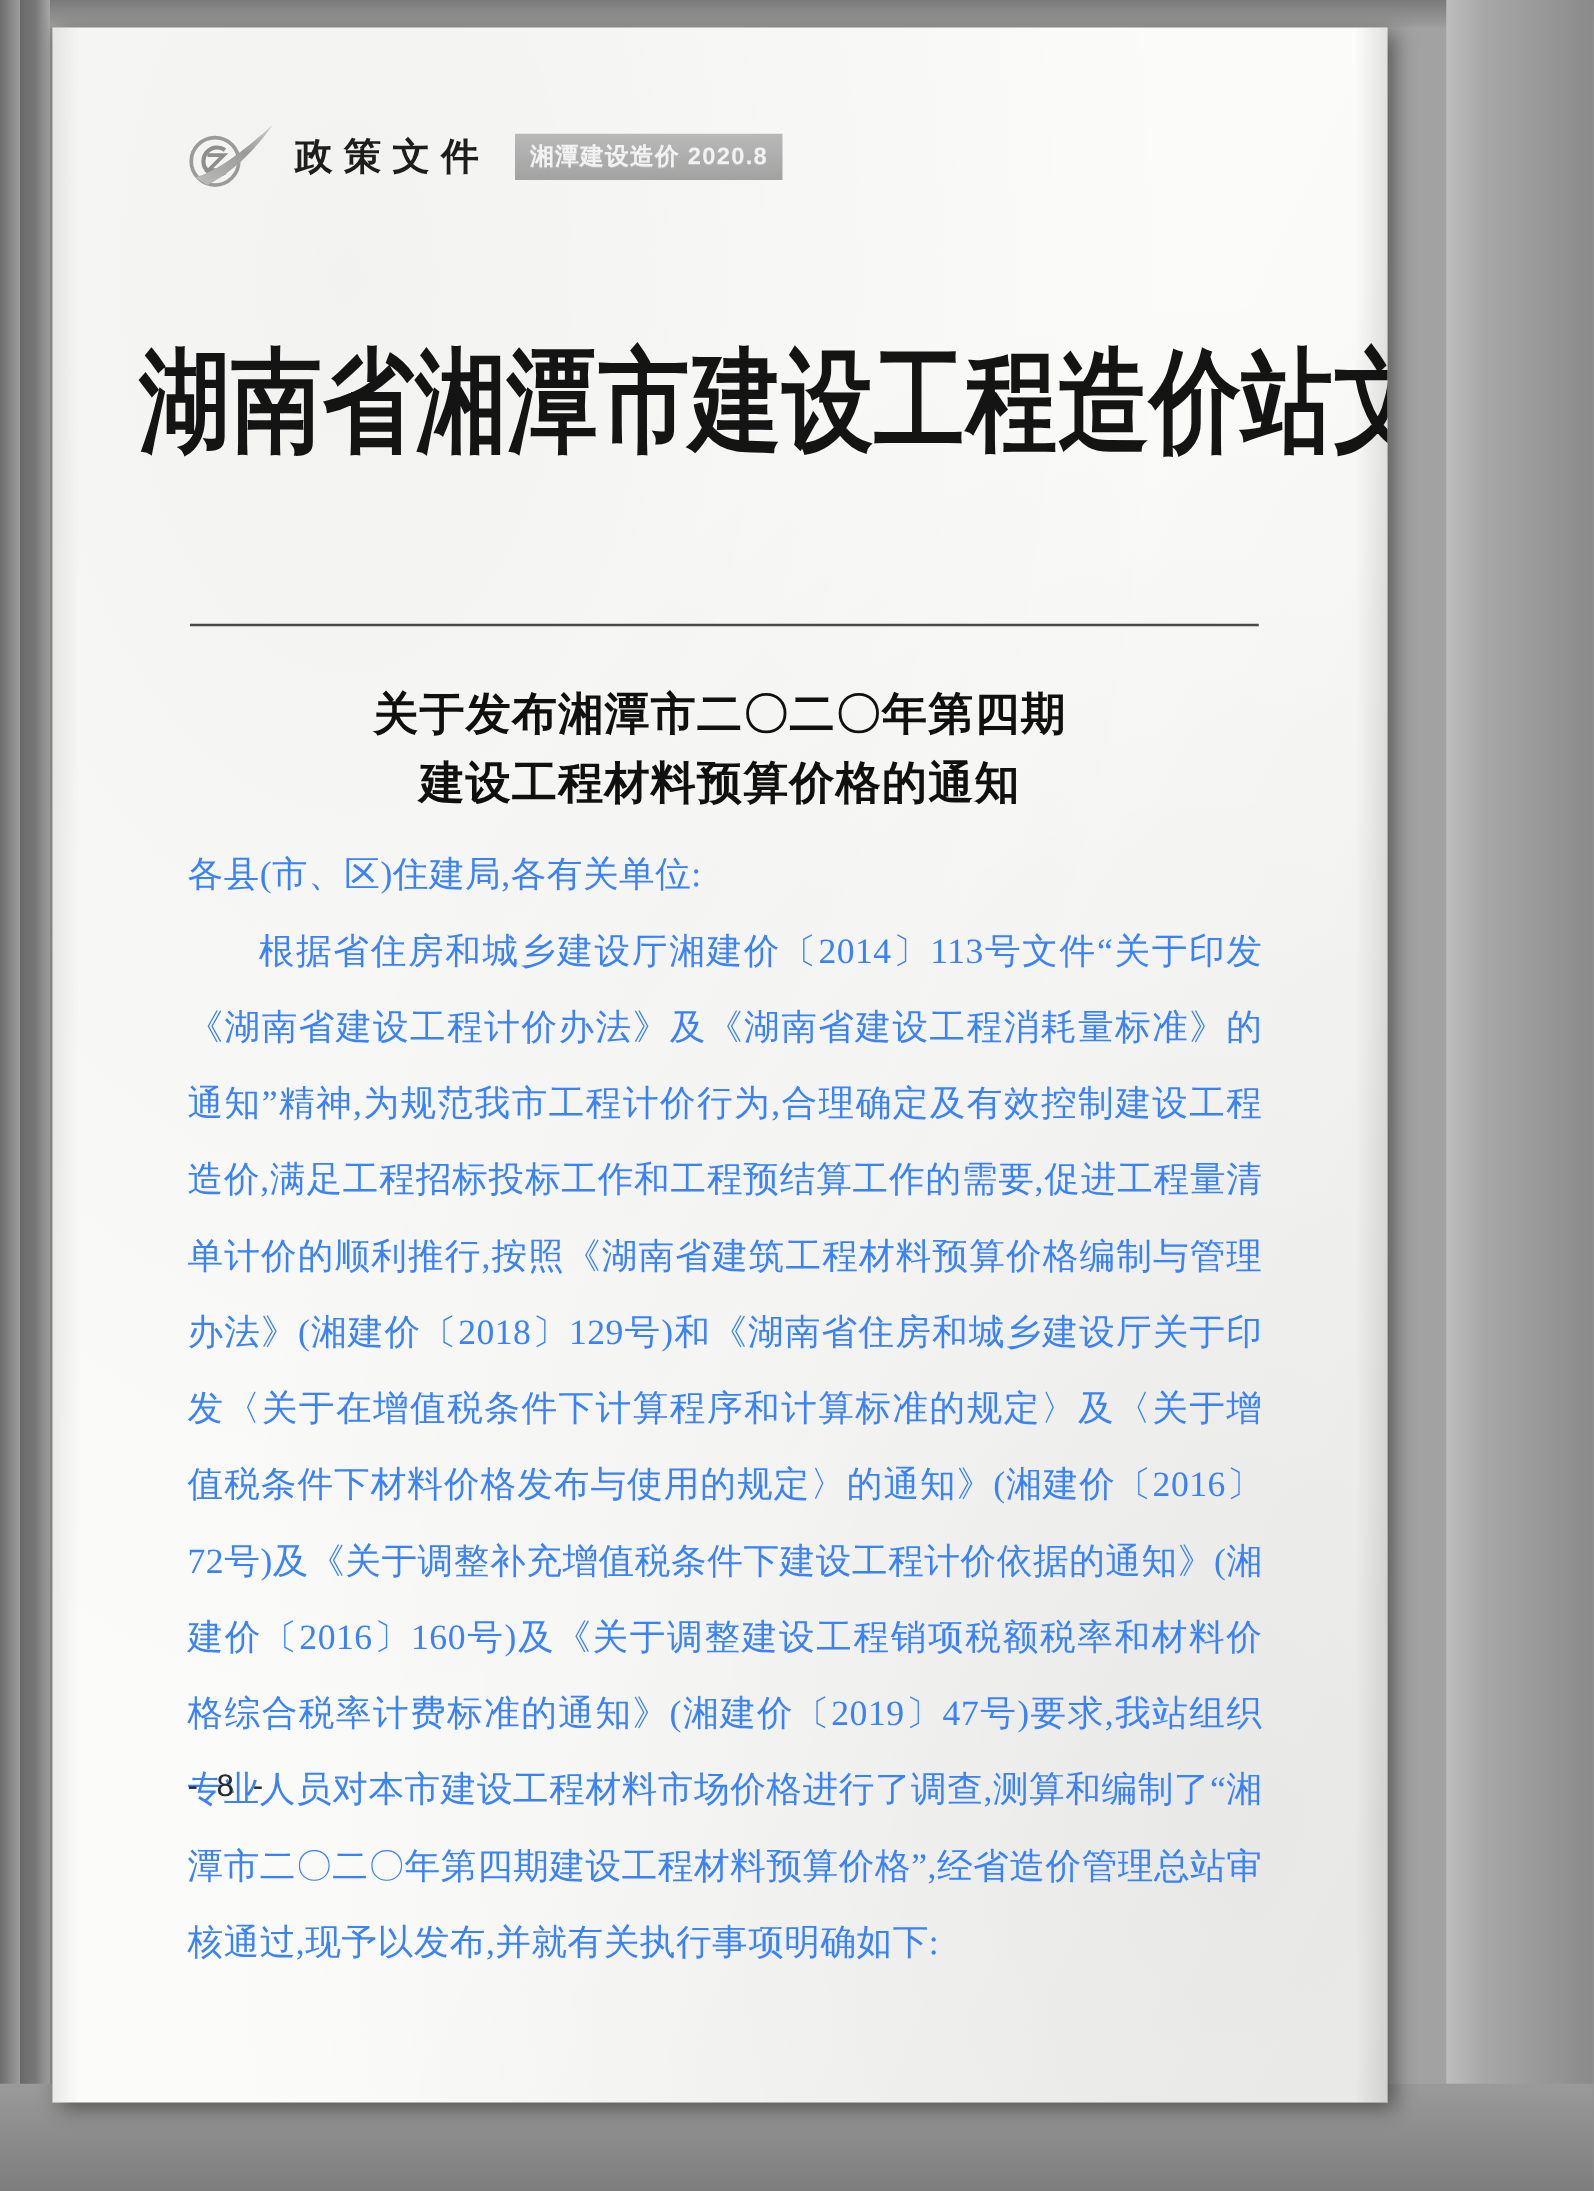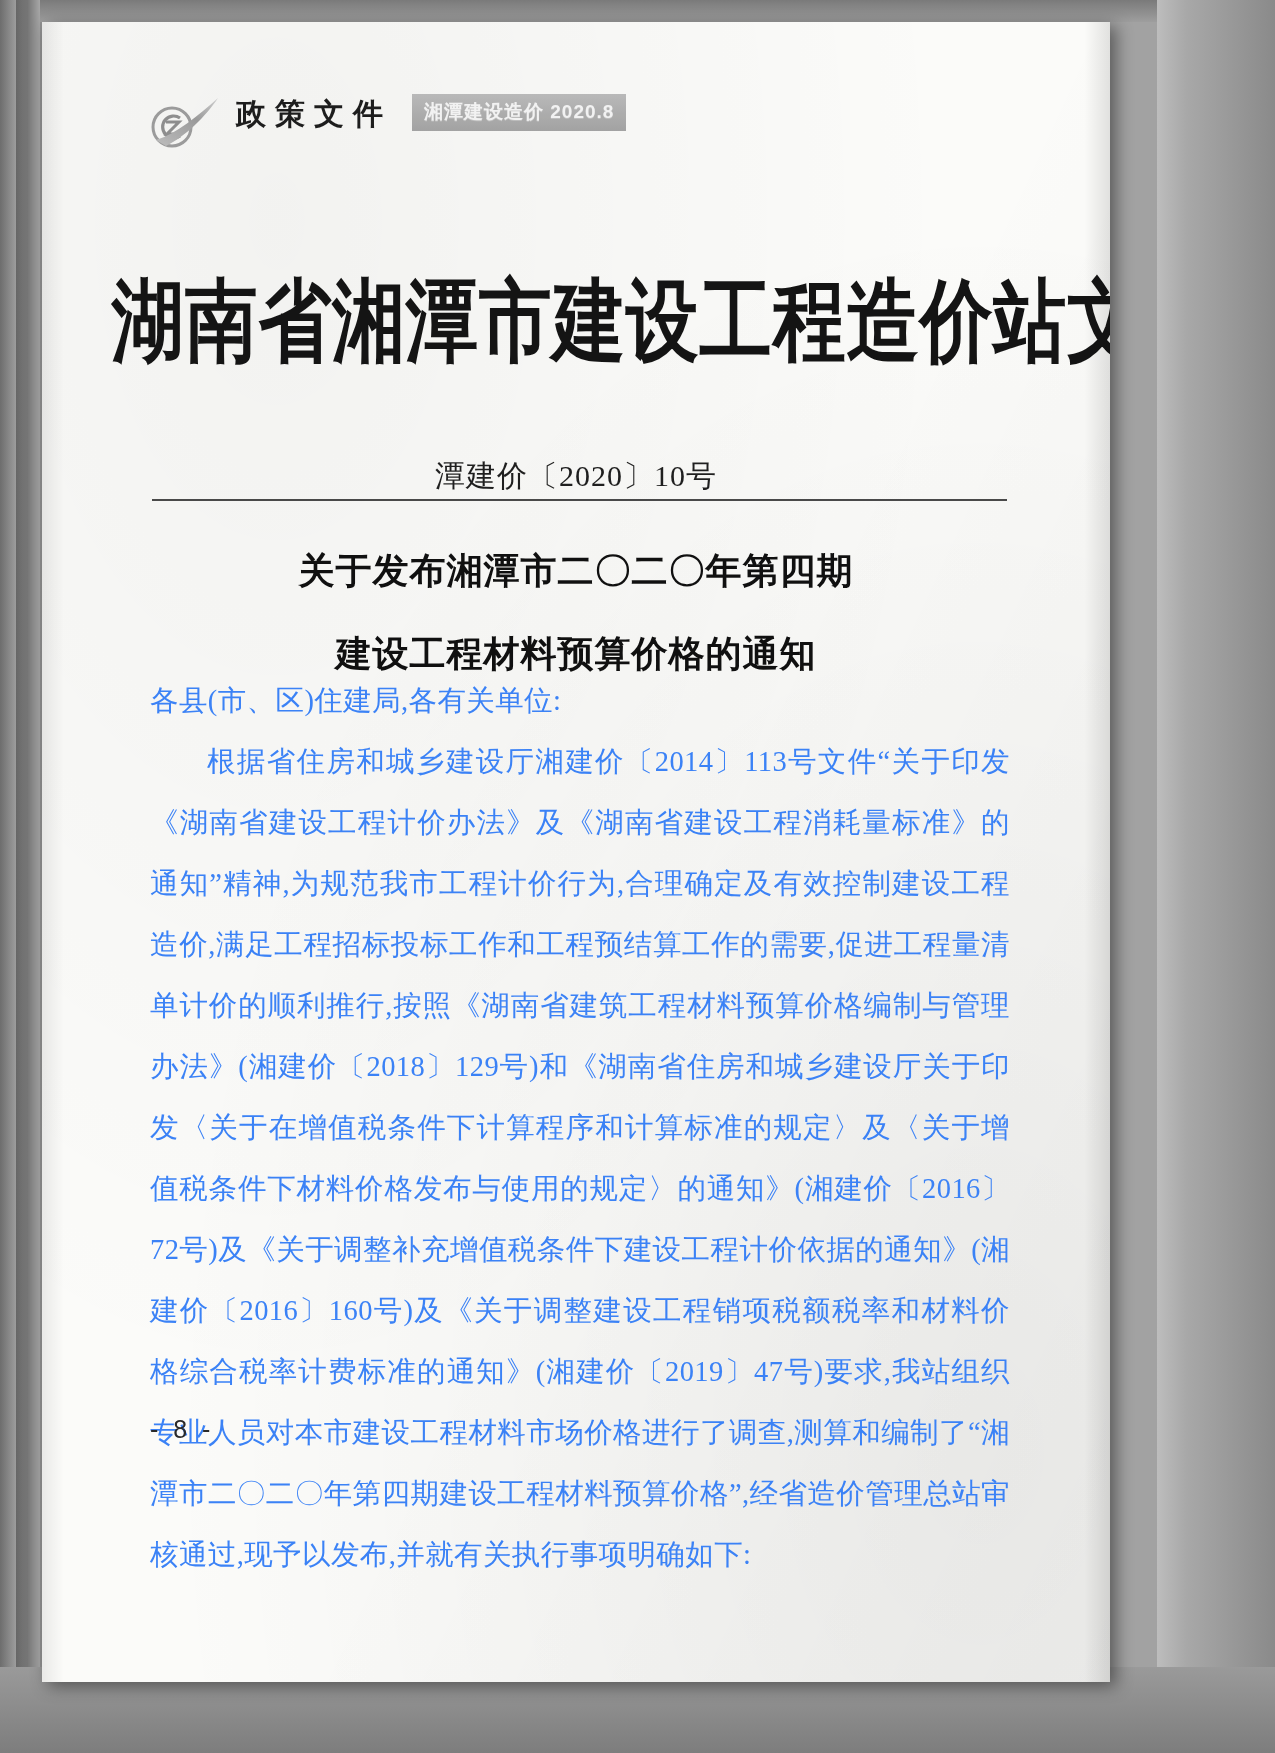--- a/index.html
+++ b/index.html
@@ -87,21 +87,21 @@
   }
 
   
   .header {
     position: absolute;
     left: 108px;
     top: 72px;
     width: 880px;
     height: 62px;
     display: flex;
-    align-items: flex-start;
+    align-items: center;
     gap: 14px;
   }
   .logo {
     width: 72px;
     height: 58px;
     position: relative;
     flex: 0 0 auto;
   }
   .logo svg { display: block; }
 
@@ -175,21 +175,21 @@
     top: 522px;
     width: 948px;
     text-align: center;
     font-family: "Liberation Serif", "DejaVu Serif", serif;
     font-weight: 700;
     font-size: 36px;
     line-height: 1.52;
     color: #101010;
     letter-spacing: 1px;
   }
-  .subject .line2 { display: block; margin-top: 28px; }
+  .subject .line2 { display: block; }
 
   
   .body {
     position: absolute;
     left: 108px;
     top: 648px;
     width: 860px;
     font-size: 28.5px;
     line-height: 61px;
     color: #3b82f6;
@@ -252,21 +252,20 @@
           </svg>
         </div>
         <div class="header-title">政策文件</div>
         <div class="header-badge">湘潭建设造价 2020.8</div>
       </div>
 
       <div class="masthead">
         <div class="masthead-title">湖南省湘潭市建设工程造价站文件</div>
       </div>
 
-      <div class="docnum">潭建价〔2020〕10号</div>
 
       <div class="rule"></div>
 
       <div class="subject">
         <span class="line1">关于发布湘潭市二〇二〇年第四期</span>
         <span class="line2">建设工程材料预算价格的通知</span>
       </div>
 
       <div class="body">
         <p class="salutation">各县(市、区)住建局,各有关单位:</p>

